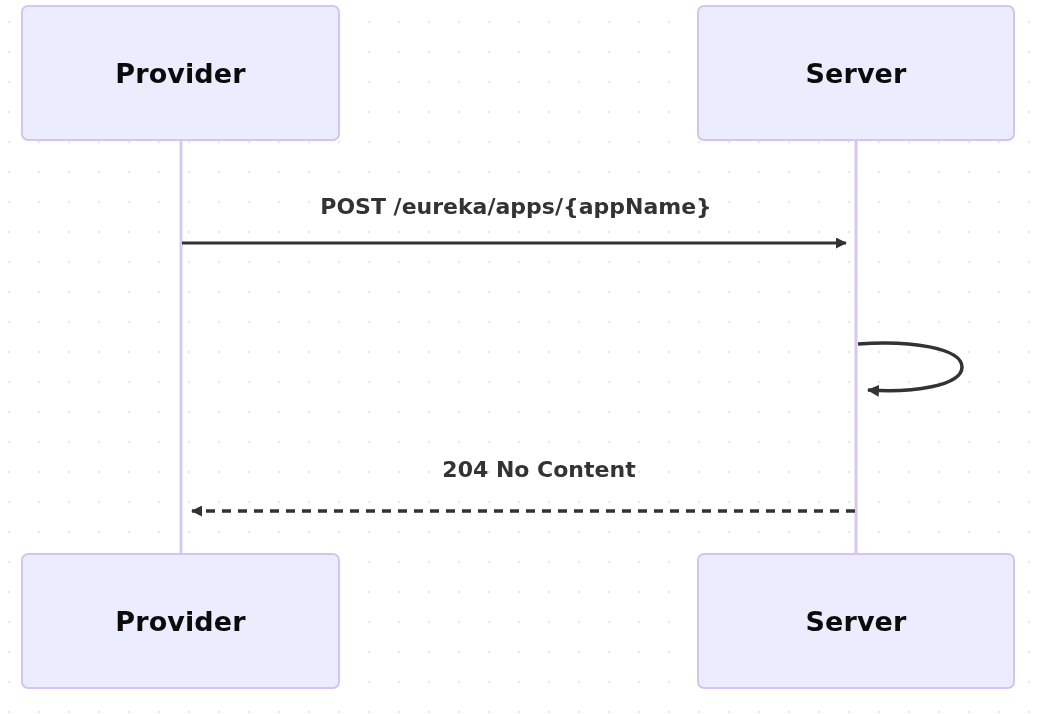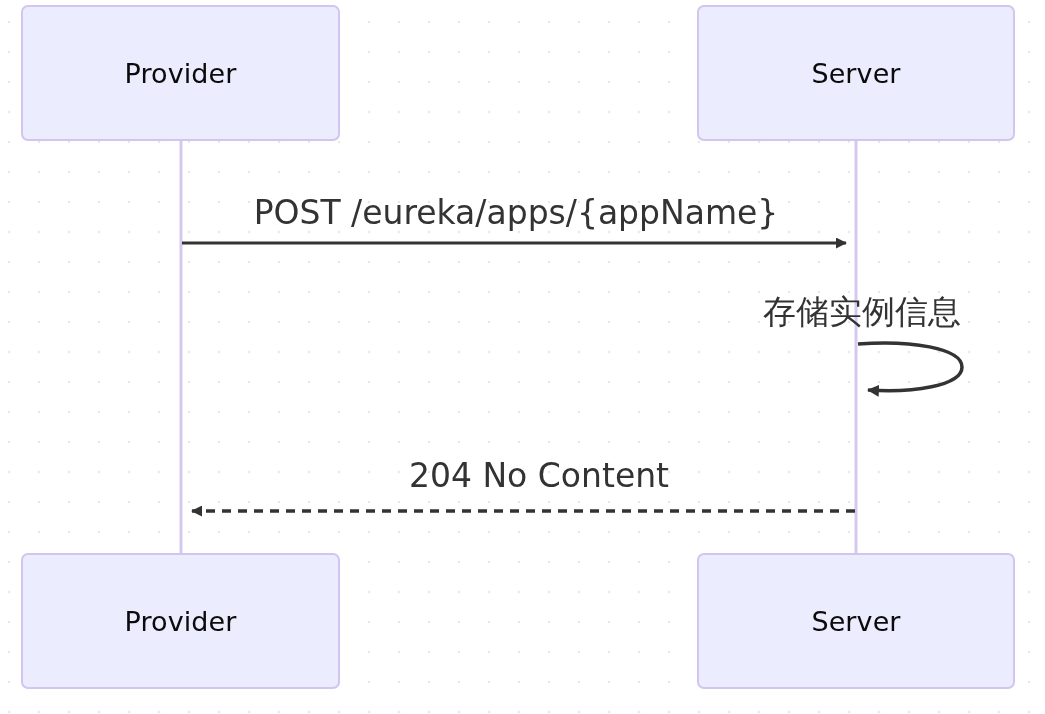--- a/index.html
+++ b/index.html
@@ -12,20 +12,21 @@
   }
   #diagram-root {
     position: relative;
     width: 1045px;
     height: 714px;
     overflow: hidden;
     background-color: #ffffff;
     background-image: radial-gradient(circle, #e8e8ea 1.4px, rgba(255,255,255,0) 1.6px);
     background-size: 30px 30px;
     background-position: 24px 7px;
+    font-weight: bold;
   }
   .diagram-svg {
     position: absolute;
     left: 0;
     top: 0;
     width: 1045px;
     height: 714px;
   }
   .actor-box {
     position: absolute;
@@ -40,21 +41,21 @@
   .actor-label {
     font-family: "DejaVu Sans", "Liberation Sans", sans-serif;
     font-size: 27px;
     color: #0b0b0b;
     line-height: 1;
     letter-spacing: 0.1px;
   }
   .msg-label {
     position: absolute;
     font-family: "DejaVu Sans", "Liberation Sans", sans-serif;
-    font-size: 33px;
+    font-size: 22px;
     color: #333333;
     white-space: nowrap;
     line-height: 1;
   }
   .msg-label.centered {
     transform: translateX(-50%);
   }
 </style>
 </head>
 <body>
@@ -96,17 +97,16 @@
   <div class="actor-box" style="left:21px; top:553px; width:319px; height:136px;">
     <span class="actor-label">Provider</span>
   </div>
 
   <div class="actor-box" style="left:697px; top:553px; width:318px; height:136px;">
     <span class="actor-label">Server</span>
   </div>
 
   <div class="msg-label centered" style="left:516px; top:196px;">POST /eureka/apps/{appName}</div>
 
-  <div class="msg-label centered" style="left:862px; top:295px;">存储实例信息</div>
 
   <div class="msg-label centered" style="left:539px; top:459px;">204 No Content</div>
 
 </div>
 
 </body></html>

